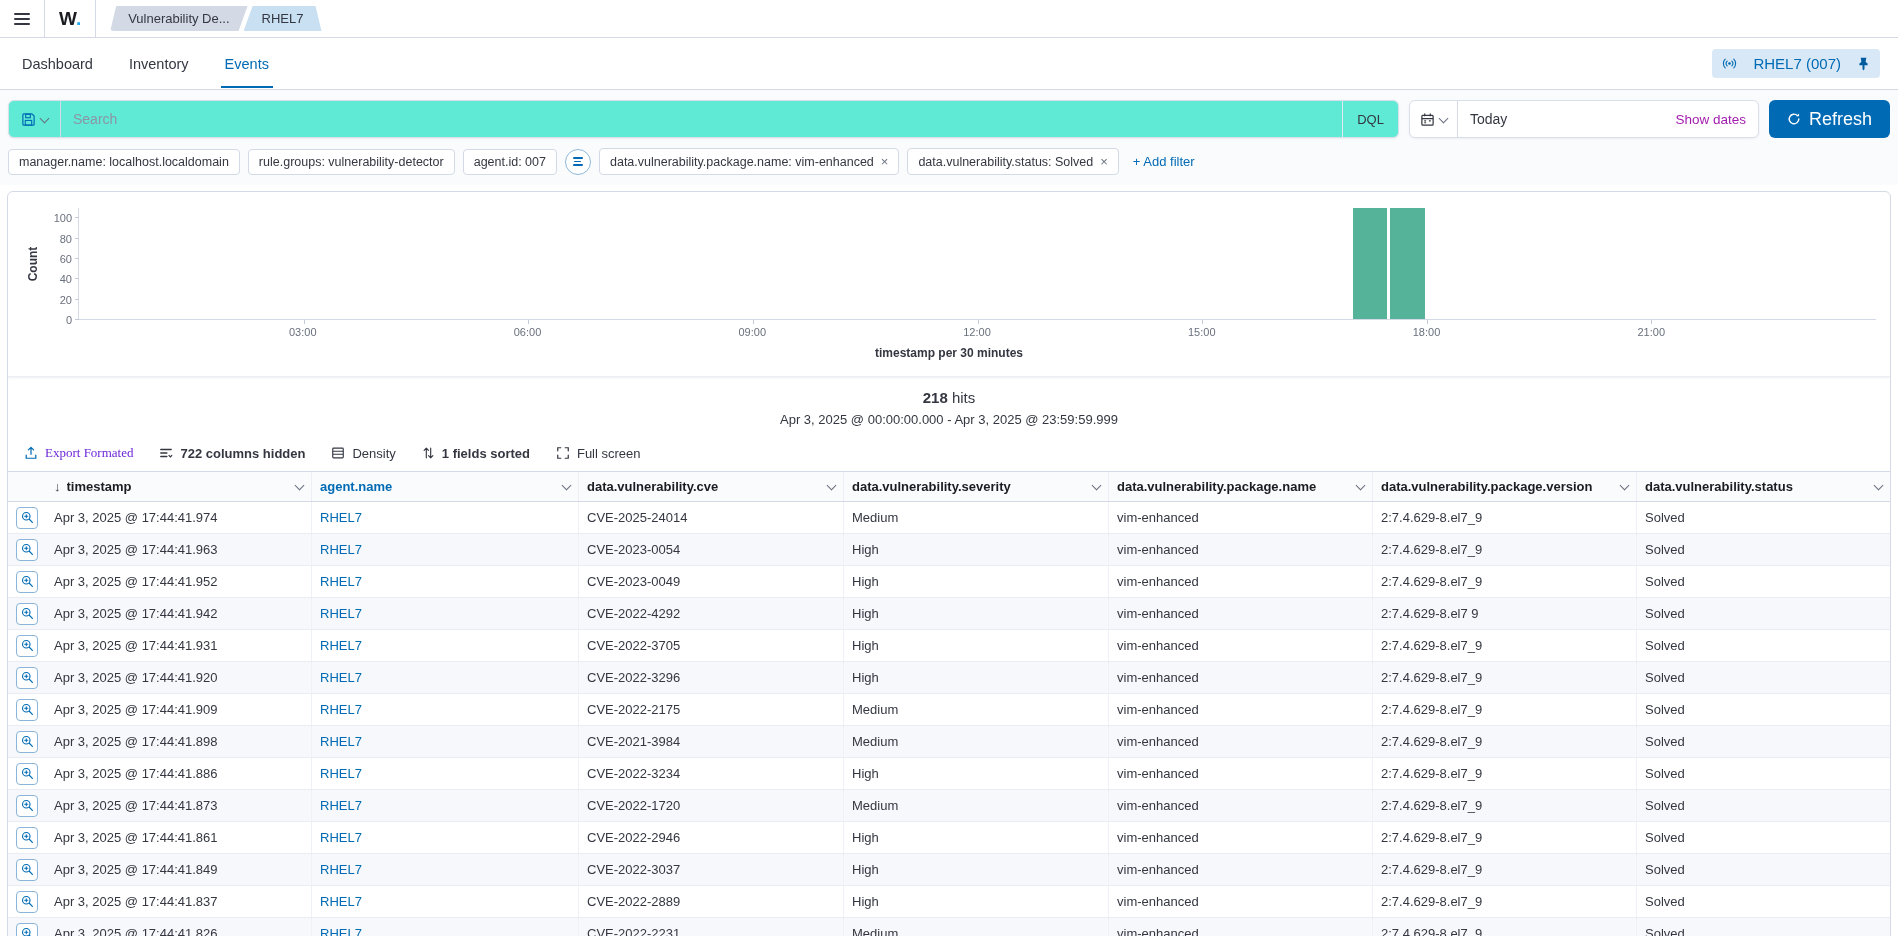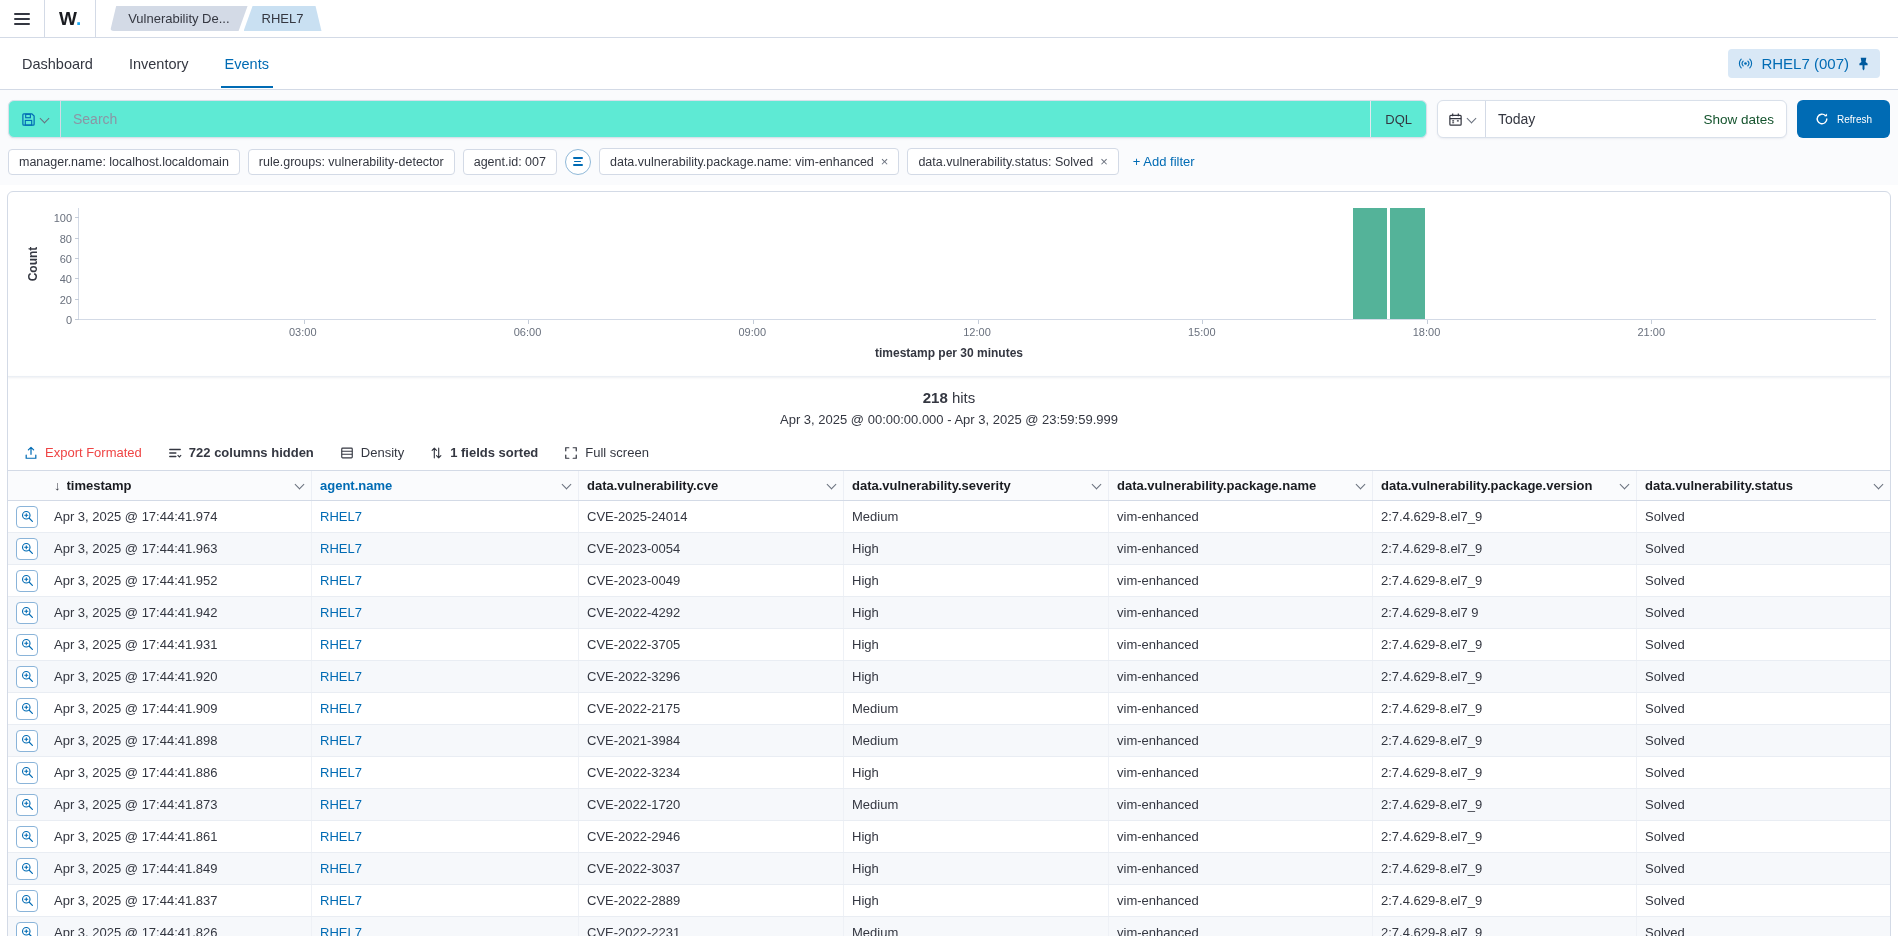--- a/index.html
+++ b/index.html
@@ -21,35 +21,35 @@
   .ip-label { font-size:13.5px; color:#343741; }
   .ip-select { display:flex; align-items:center; gap:10px; border:1px solid #d3dae6; border-radius:6px; background:#fbfcfd; padding:6px 10px; font-size:13px; min-width:128px; cursor:pointer; }
   .vdiv { width:1px; height:100%; background:#d3dae6; }
   .avatar { width:28px; height:28px; border-radius:50%; background:#f3d86f; display:flex; align-items:center; justify-content:center; font-size:14px; color:#343741; cursor:pointer; }
   .help { width:18px; height:18px; border:1.4px solid #69707d; border-radius:50%; color:#69707d; font-size:11px; display:flex; align-items:center; justify-content:center; cursor:pointer; }
 
   
   .tabrow { height:52px; display:flex; align-items:center; border-bottom:1px solid #d3dae6; padding:0 18px; }
   .tab { font-size:14.5px; padding:16px 4px; margin-right:28px; cursor:pointer; color:#343741; }
   .tab.active { color:#006bb4; box-shadow:inset 0 -2px 0 #006bb4; }
-  .agent-badge { margin-left:auto; display:flex; align-items:center; gap:8px; background:#d9e8f6; color:#006bb4; border-radius:4px; padding:6px 10px; font-size:15px; cursor:pointer; }
+  .agent-badge { margin-left:auto; display:flex; align-items:center; gap:16px; background:#d9e8f6; color:#006bb4; border-radius:4px; padding:6px 10px; font-size:15px; cursor:pointer; }
 
   
   .query { background:#fafbfd; padding:10px 8px 10px 8px; }
   .qrow1 { display:flex; align-items:stretch; gap:10px; }
   .searchbar { flex:1; display:flex; align-items:center; background:#5eead4; border:1px solid #d9e0ea; border-radius:6px; height:38px; box-shadow:0 1px 2px rgba(152,162,179,.15); }
   .save-seg { display:flex; align-items:center; gap:5px; padding:0 12px; height:100%; border-right:1px solid #d3dae6; cursor:pointer; }
   .search-input { flex:1; border:none; outline:none; font-size:14px; padding:0 12px; color:#343741; background:transparent; font-family:"Liberation Sans",sans-serif; }
   .search-input::placeholder { color:#8b95a5; }
   .dql { padding:0 14px; font-size:13px; color:#343741; border-left:1px solid #e3e8f0; height:100%; display:flex; align-items:center; cursor:pointer; }
   .datectl { display:flex; align-items:center; width:350px; background:#fff; border:1px solid #d9e0ea; border-radius:6px; height:38px; box-shadow:0 1px 2px rgba(152,162,179,.15); }
   .cal-seg { display:flex; align-items:center; gap:5px; padding:0 10px; height:100%; border-right:1px solid #d3dae6; cursor:pointer; }
   .today { font-size:14px; padding:0 12px; flex:1; cursor:pointer; }
-  .showdates { font-size:13.5px; color:#14532d; padding-right:12px; cursor:pointer; white-space:nowrap; }
-  .refresh-btn { display:flex; align-items:center; gap:8px; background:#006bb4; color:#fff; border:none; border-radius:6px; padding:0 18px; font-size:10px; height:38px; cursor:pointer; font-family:"Liberation Sans",sans-serif; }
+  .showdates { font-size:13.5px; color:#a21caf; padding-right:12px; cursor:pointer; white-space:nowrap; }
+  .refresh-btn { display:flex; align-items:center; gap:8px; background:#006bb4; color:#fff; border:none; border-radius:6px; padding:0 18px; font-size:18px; height:38px; cursor:pointer; font-family:"Liberation Sans",sans-serif; }
   .qrow2 { display:flex; align-items:center; gap:8px; margin-top:10px; flex-wrap:nowrap; }
   .pill { background:#fff; border:1px solid #d3dae6; border-radius:4px; padding:5px 10px; font-size:12.5px; color:#343741; display:flex; align-items:center; gap:7px; cursor:pointer; white-space:nowrap; }
   .pill .x { color:#69707d; font-size:13px; cursor:pointer; }
   .pin-sep { width:26px; height:26px; border:1px solid #8fb8d8; border-radius:50%; background:#fff; display:flex; flex-direction:column; align-items:center; justify-content:center; gap:2px; cursor:pointer; }
   .pin-sep i { display:block; width:10px; height:1.6px; background:#006bb4; border-radius:1px; }
   .pin-sep i:nth-child(2){ width:7px; }
   .pin-sep i:nth-child(3){ width:10px; }
   .addfilter { color:#006bb4; font-size:13px; margin-left:6px; cursor:pointer; white-space:nowrap; }
 
   
@@ -74,21 +74,21 @@
 
   
   .hits { text-align:center; padding:12px 0 10px 0; }
   .hits-line1 { font-size:15px; }
   .hits-line1 b { font-weight:bold; }
   .hits-line2 { font-size:13px; margin-top:6px; color:#343741; }
 
   
   .gridbar { display:flex; align-items:center; gap:26px; padding:8px 14px 10px 16px; font-size:13px; }
   .gb-item { display:flex; align-items:center; gap:7px; cursor:pointer; color:#343741; }
-  .gb-item.link { color:#ef4444; }
+  .gb-item.link { color:#6d28d9;font-family:Liberation Serif, serif; }
   .gb-item.bold { font-weight:bold; }
 
   
   .grid { width:100%; font-size:13px; }
   .grid-header { display:flex; background:#fafbfd; border-top:1px solid #d3dae6; border-bottom:1px solid #d3dae6; }
   .hcell { display:flex; align-items:center; gap:6px; padding:7px 8px; font-weight:bold; color:#1a1c21; border-right:1px solid #eceff5; cursor:pointer; }
   .hcell .hlabel { overflow:hidden; white-space:nowrap; text-overflow:ellipsis; }
   .chev { width:7px; height:7px; border-right:1.5px solid #69707d; border-bottom:1.5px solid #69707d; transform:rotate(45deg); margin-left:auto; margin-top:-3px; flex:none; cursor:pointer; }
   .sort-arrow { color:#343741; font-weight:normal; }
   .grid-row { display:flex; border-bottom:1px solid #e9edf3; background:#fff; }

